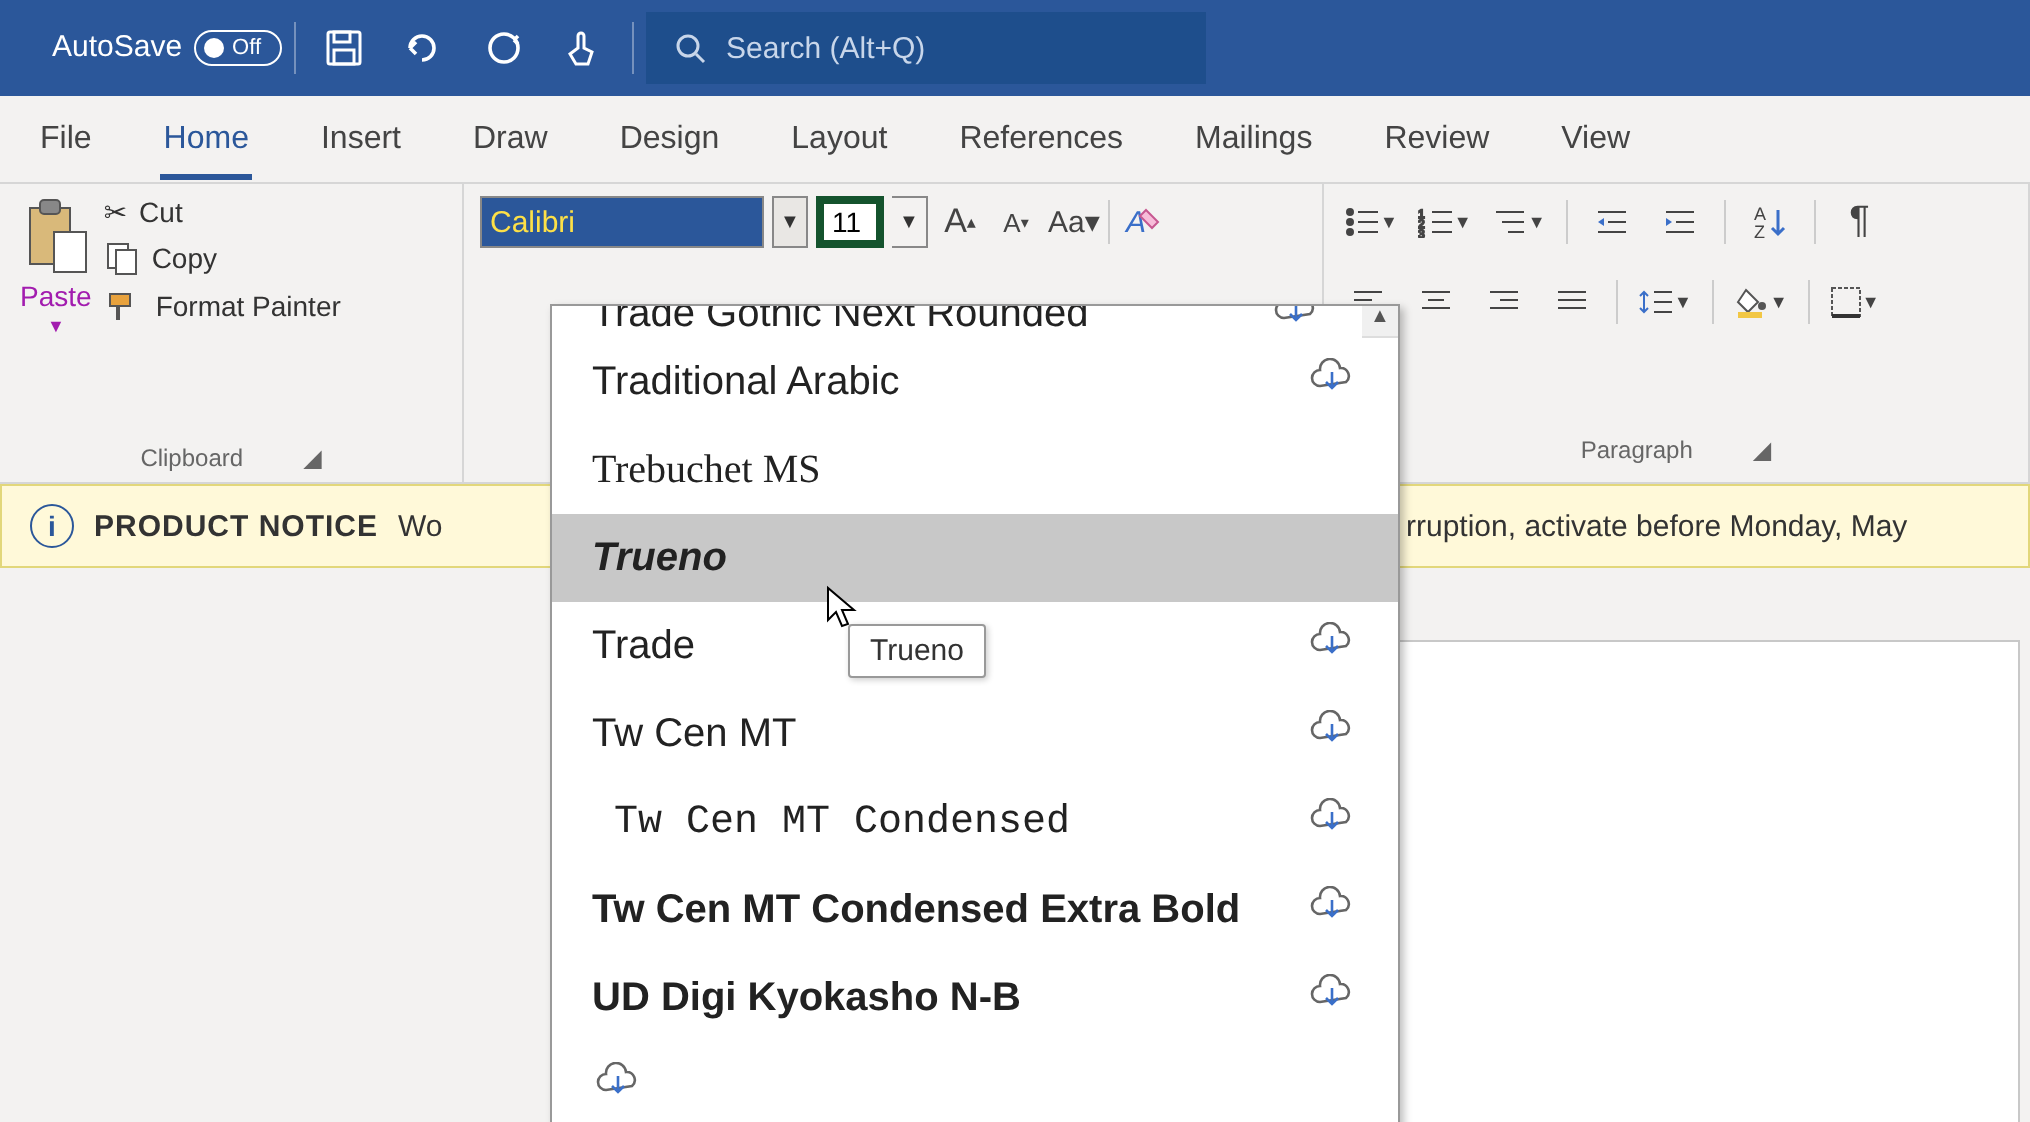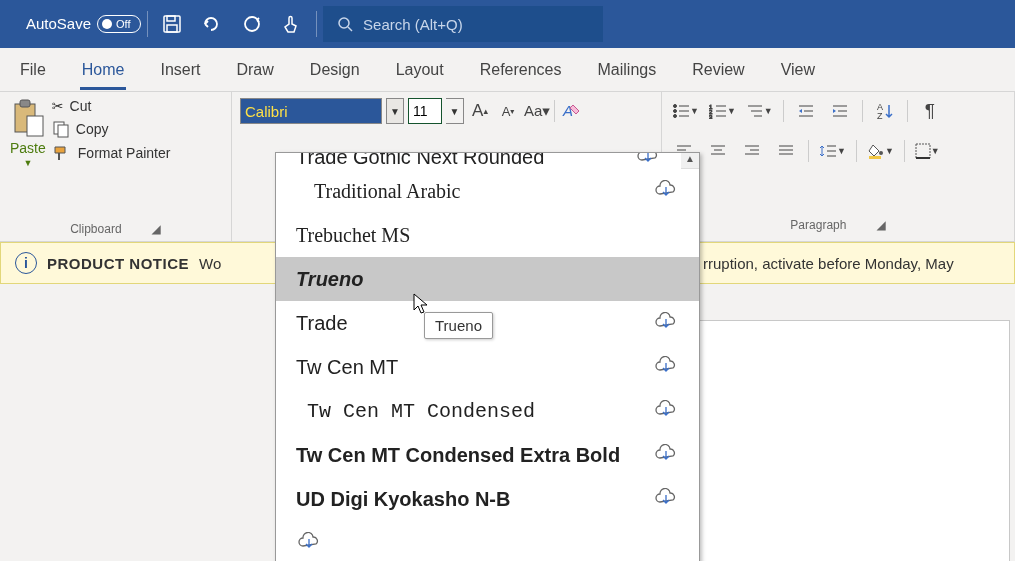--- a/index.html
+++ b/index.html
@@ -15,30 +15,30 @@
 .searchbox { width: 280px; height: 36px; background: #1e4e8c; display: flex; align-items: center; gap: 10px; padding: 0 14px; color: #c8d6ea; font-size: 15px; }
 
 .tabs { height: 44px; background: #f3f2f1; border-bottom: 1px solid #d6d6d6; display: flex; align-items: center; padding: 0 18px; gap: 32px; font-size: 16px; color: #444; }
 .tab { cursor: pointer; padding: 8px 2px; }
 .tab.active { color: #2b579a; border-bottom: 3px solid #2b579a; margin-bottom: -3px; }
 
 .ribbon { height: 150px; background: #f3f2f1; display: flex; border-bottom: 1px solid #d6d6d6; }
 .group { border-right: 1px solid #d6d6d6; padding: 6px 10px 2px; display: flex; flex-direction: column; }
 .group-label { font-size: 12px; color: #666; text-align: center; padding: 3px 0; display: flex; justify-content: center; align-items: flex-start; gap: 30px; }
 .group-body { flex: 1; display: flex; gap: 6px; }
-.paste-block { display: flex; flex-direction: column; align-items: center; gap: 2px; color: #4d7c0f; font-size: 14px; }
+.paste-block { display: flex; flex-direction: column; align-items: center; gap: 2px; color: #a21caf; font-size: 14px; }
 .clip-actions { display: flex; flex-direction: column; gap: 6px; font-size: 14px; color: #333; }
 .clip-actions div { display: flex; align-items: center; gap: 6px; }
 
 .font-group { padding: 6px 8px; }
 .font-row { display: flex; align-items: center; gap: 4px; }
 .font-input { width: 142px; height: 26px; border: 1px solid #888; background: #fff; padding: 0 4px; font-size: 15px; color: #2b579a; }
 .font-input::selection { background: #2b579a; color:#fff; }
 .font-dd-btn { width: 18px; height: 26px; border: 1px solid #888; background: #e9e7e4; display:flex; align-items:center; justify-content:center; font-size:10px; color:#333; }
-.size-input { width: 34px; height: 26px; border: 1px solid #14532d; background: #fff; padding: 0 4px; font-size: 14px; }
+.size-input { width: 34px; height: 26px; border: 4px solid #14532d; background: #fff; padding: 0 4px; font-size: 14px; }
 .rbtn { min-width: 24px; height: 26px; display:flex; align-items:center; justify-content:center; color:#444; font-size:15px; }
 .rbtn svg { display:block; }
 
 .para-group { flex: 1; padding: 6px 10px; }
 .para-row { display:flex; gap:10px; align-items:center; }
 
 .notice { height: 42px; background: #fff9d9; border: 1px solid #e2d77a; display: flex; align-items: center; padding: 0 14px; gap: 10px; font-size: 15px; color: #333; position: relative; }
 .notice-i { width: 22px; height: 22px; border: 1.5px solid #2b579a; border-radius: 50%; display:flex; align-items:center; justify-content:center; color:#2b579a; font-weight:bold; font-size:14px;}
 .notice-bold { font-weight: 700; letter-spacing: .5px; }
 
@@ -317,21 +317,21 @@
   <div class="scroll-up">▲</div>
   <div id="font-list-container">
       <div class="fd-item top-clip">
         <span style="">Trade Gothic Next Rounded</span>
         <span><svg class="cloud" viewBox="0 0 26 18" fill="none" stroke="#666" stroke-width="1.3">
             <path d="M7 14 a4 4 0 0 1 0-8 a5 5 0 0 1 10 -1 a4 4 0 0 1 3 7 z"></path>
             <path d="M13 7 v8 M10 12 l3 3 3-3" stroke="#3a6fc9"></path>
           </svg></span>
       </div>
       <div class="fd-item">
-        <span style="font-family: Liberation Serif, serif; margin-left: 18px;">Traditional Arabic</span>
+        <span style="font-family: Liberation Sans, sans-serif;">Traditional Arabic</span>
         <span><svg class="cloud" viewBox="0 0 26 18" fill="none" stroke="#666" stroke-width="1.3">
             <path d="M7 14 a4 4 0 0 1 0-8 a5 5 0 0 1 10 -1 a4 4 0 0 1 3 7 z"></path>
             <path d="M13 7 v8 M10 12 l3 3 3-3" stroke="#3a6fc9"></path>
           </svg></span>
       </div>
       <div class="fd-item">
         <span style="font-family: 'Trebuchet MS';">Trebuchet MS</span>
       </div>
       <div class="fd-item hover">
         <span style="font-weight: 800; font-style: italic;">Trueno</span>

